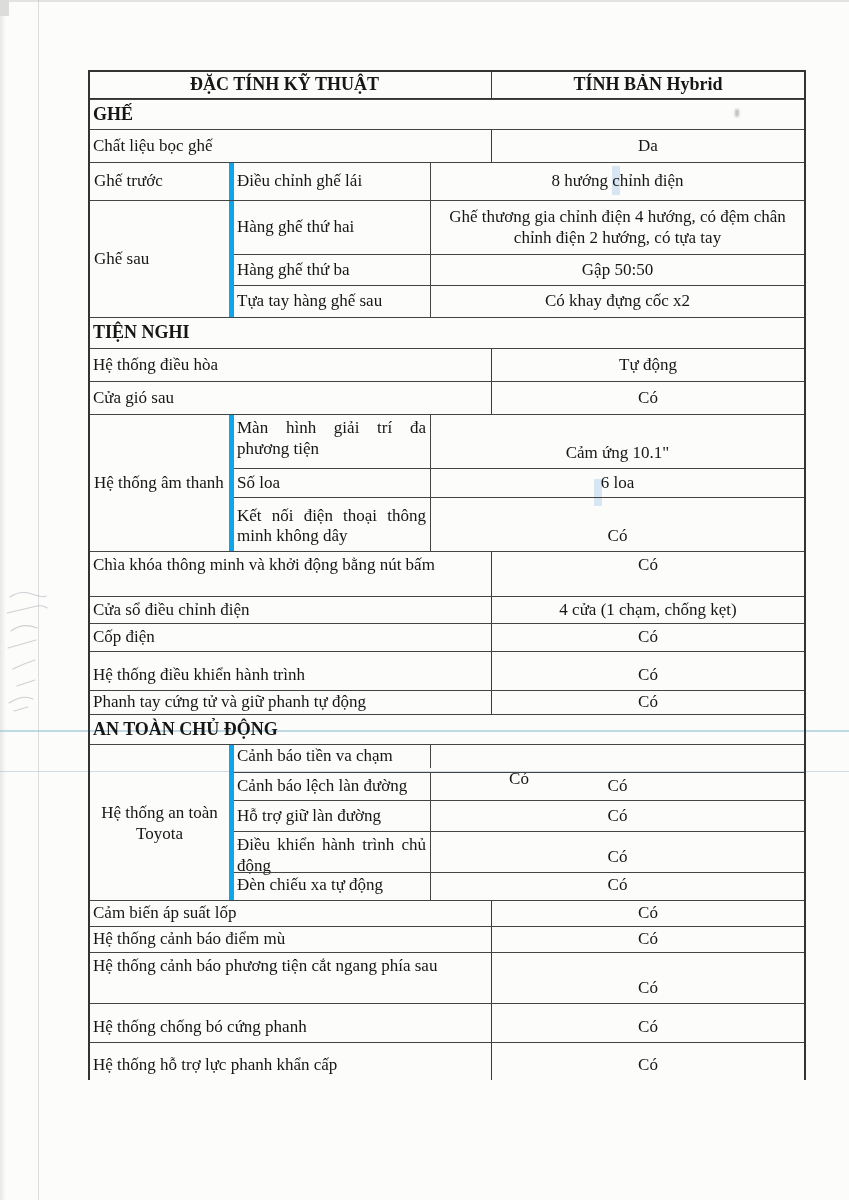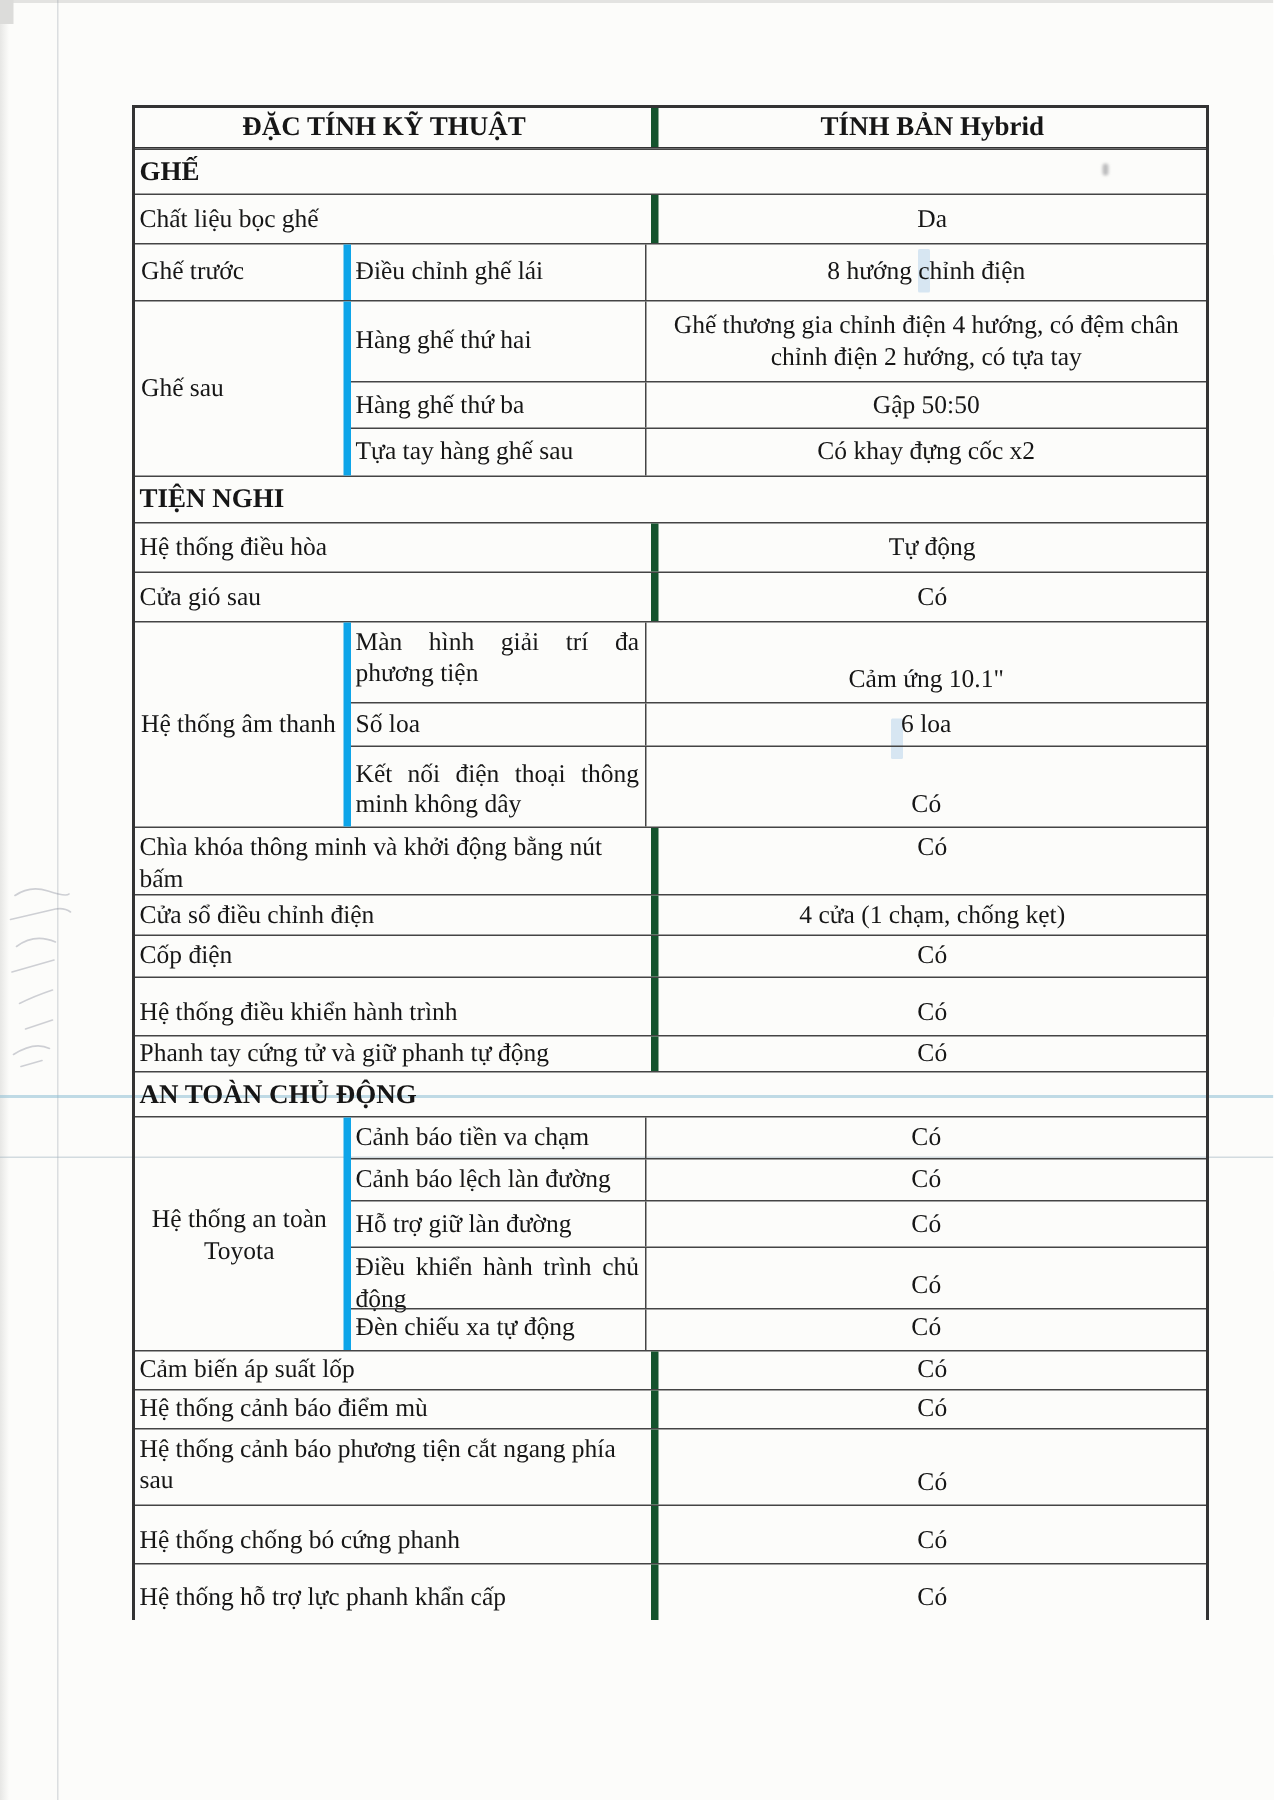--- a/index.html
+++ b/index.html
@@ -26,21 +26,21 @@
 
   
   .spec-table{
     position:absolute;left:88px;top:70px;width:718px;
     border:2px solid #333;border-bottom:none;
     font-size:17px;line-height:1.22;
   }
   .t-row{display:flex;width:100%;}
   .t-row + .t-row{border-top:1px solid #444;}
   .t-row.header{border-bottom:1px solid #333;}
-  .c-label{width:349px;border-right:5px solid #14532d;display:flex;align-items:center;
+  .c-label{width:402px;border-right:1px solid #14532d;display:flex;align-items:center;
     padding:1px 15px 1px 3px;}
   .c-value{flex:1;display:flex;align-items:center;justify-content:center;
     text-align:center;padding:1px 6px;}
   .c-section{width:100%;display:flex;align-items:center;padding:1px 4px 1px 3px;
     font-weight:bold;font-size:18px;}
   .hcell{font-weight:bold;font-size:18px;justify-content:center;text-align:center;}
   .c-group{width:144px;border-right:5px solid #0ea5e9;display:flex;padding:2px 4px;}
   .ga-left-center{align-items:center;justify-content:flex-start;}
   .ga-center-top{align-items:center;justify-content:center;text-align:center;padding-top:4px;}
   .g-rows{flex:1;display:flex;flex-direction:column;}
@@ -243,21 +243,21 @@
       <div class="t-row section" style="height: 30px;">
         <div class="c-section">
           <span class="txt">AN TOÀN CHỦ ĐỘNG</span>
         </div>
       </div>
       <div class="t-row group">
         <div class="c-group ga-center-top">
           <span class="txt">Hệ thống an toàn Toyota</span>
         </div>
         <div class="g-rows">
-          <div class="g-row" style="height: 27px;">
+          <div class="g-row" style="height: 27px; flex-direction: column;">
             <div class="c-sub">
               <span class="txt">Cảnh báo tiền va chạm</span>
             </div>
             <div class="c-value">
               <span class="txt">Có</span>
             </div>
           </div>
           <div class="g-row" style="height: 28px;">
             <div class="c-sub">
               <span class="txt">Cảnh báo lệch làn đường</span>

